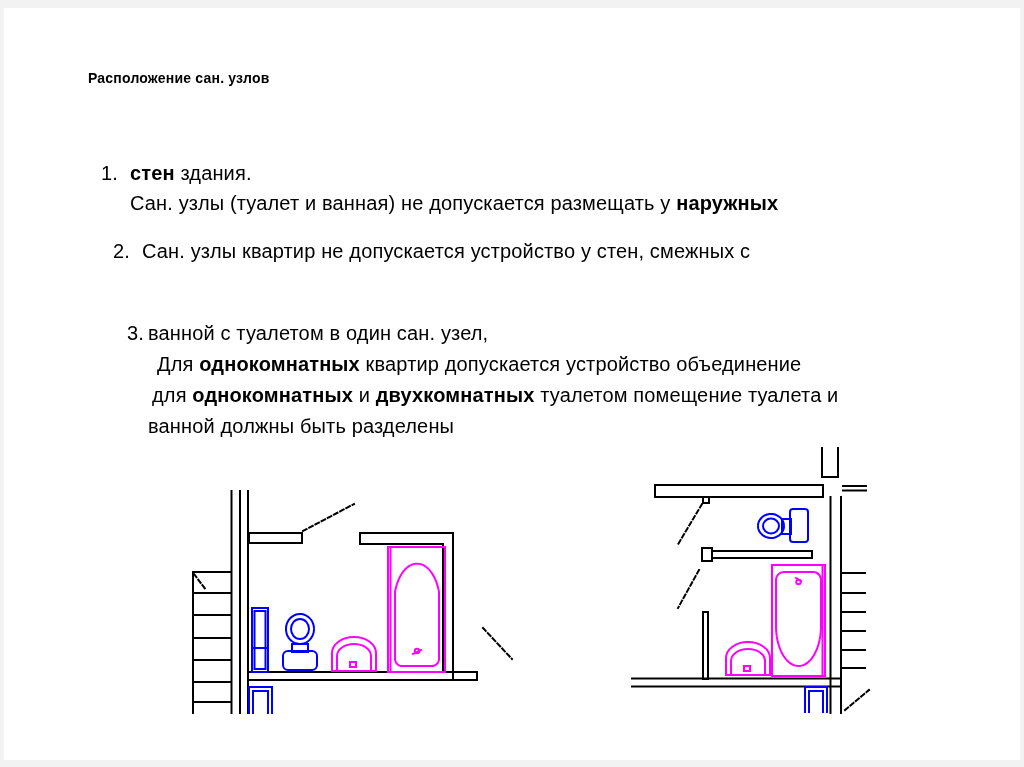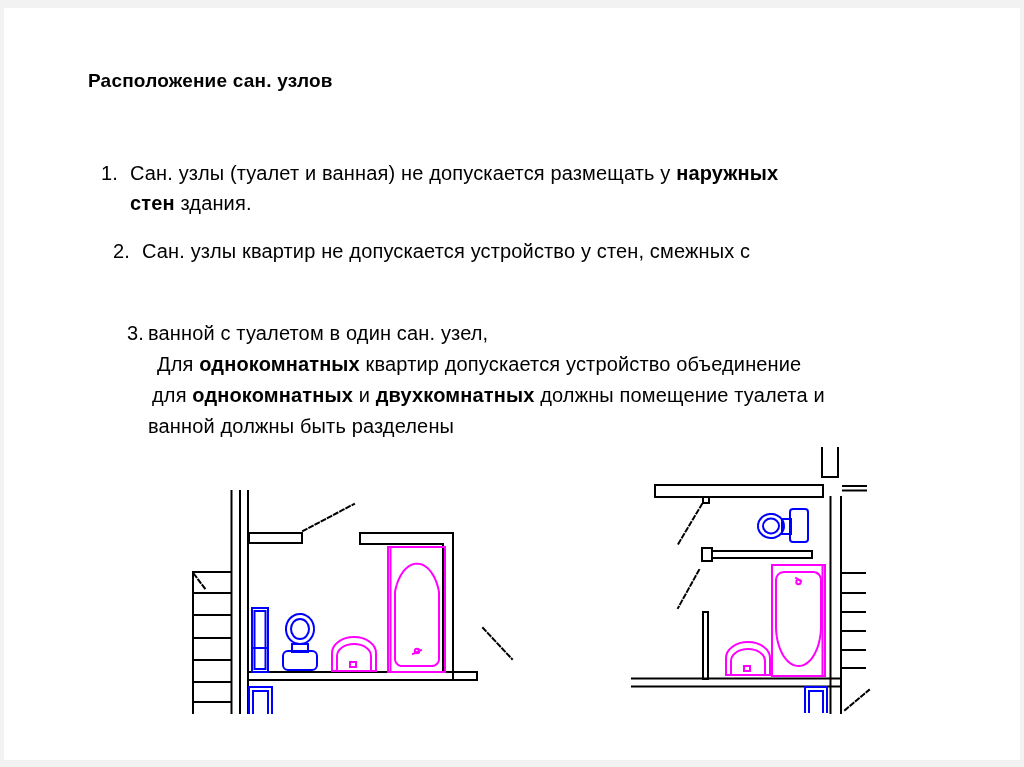--- a/index.html
+++ b/index.html
@@ -9,21 +9,21 @@
     font-family:"Liberation Sans", sans-serif;
   }
   .edge{position:absolute;background:var(--page_edge,#f2f2f2)}
   .edge.top{left:0;top:0;width:1024px;height:8px}
   .edge.bottom{left:0;top:760px;width:1024px;height:7px}
   .edge.left{left:0;top:0;width:4px;height:767px}
   .edge.right{left:1020px;top:0;width:4px;height:767px}
 
   .title{
     position:absolute;left:88px;top:70px;
-    font-size:19px;font-weight:bold;letter-spacing:.2px;
+    font-size:14px;font-weight:bold;letter-spacing:.2px;
   }
   .item{position:absolute;left:0;top:0;width:1000px;font-size:20px;letter-spacing:.15px}
   .num{position:absolute;top:0;line-height:30px}
   .txt{position:absolute;top:0}
   .line{white-space:pre-wrap;line-height:30px}
   .lh31 .line{line-height:31px}
   .b{font-weight:bold}
 
   svg.plan{position:absolute}
   svg.plan line,svg.plan rect,svg.plan path,svg.plan polyline,
@@ -43,38 +43,38 @@
 <div class="edge top"></div>
 <div class="edge bottom"></div>
 <div class="edge left"></div>
 <div class="edge right"></div>
 
 <div class="title">Расположение сан. узлов</div>
 
 <div class="item" style="top:158px">
   <span class="num" style="left:101px">1.</span>
   <div class="txt" style="left:130px">
+    <div class="line"><span class="b">стен</span><span> здания.</span></div>
     <div class="line"><span>Сан. узлы (туалет и ванная) не допускается размещать у </span><span class="b">наружных</span></div>
-    <div class="line"><span class="b">стен</span><span> здания.</span></div>
   </div>
 </div>
 
 <div class="item" style="top:236px">
   <span class="num" style="left:113px">2.</span>
   <div class="txt" style="left:142px">
     <div class="line"><span>Сан. узлы квартир не допускается устройство у стен, смежных с</span></div>
   </div>
 </div>
 
 <div class="item lh31" style="top:318px">
   <span class="num" style="left:127px">3.</span>
   <div class="txt" style="left:148px">
     <div class="line"><span>ванной с туалетом в один сан. узел,</span></div>
     <div class="line" style="text-indent:9px"><span>Для </span><span class="b">однокомнатных</span><span> квартир допускается устройство объединение</span></div>
-    <div class="line" style="text-indent:4px"><span>для </span><span class="b">однокомнатных</span><span> и </span><span class="b">двухкомнатных</span><span> должны помещение туалета и</span></div>
+    <div class="line" style="text-indent:4px"><span>для </span><span class="b">однокомнатных</span><span> и </span><span class="b">двухкомнатных</span><span> туалетом помещение туалета и</span></div>
     <div class="line"><span>ванной должны быть разделены</span></div>
   </div>
 </div>
 
 <svg class="plan" style="left:180px;top:440px" width="340" height="285" viewBox="0 0 340 285">
 
   <g class="bk">
     <line x1="13" y1="132" x2="13" y2="273"></line>
     <line x1="13" y1="132" x2="51" y2="132"></line>
     <line x1="13" y1="153" x2="51" y2="153"></line>

